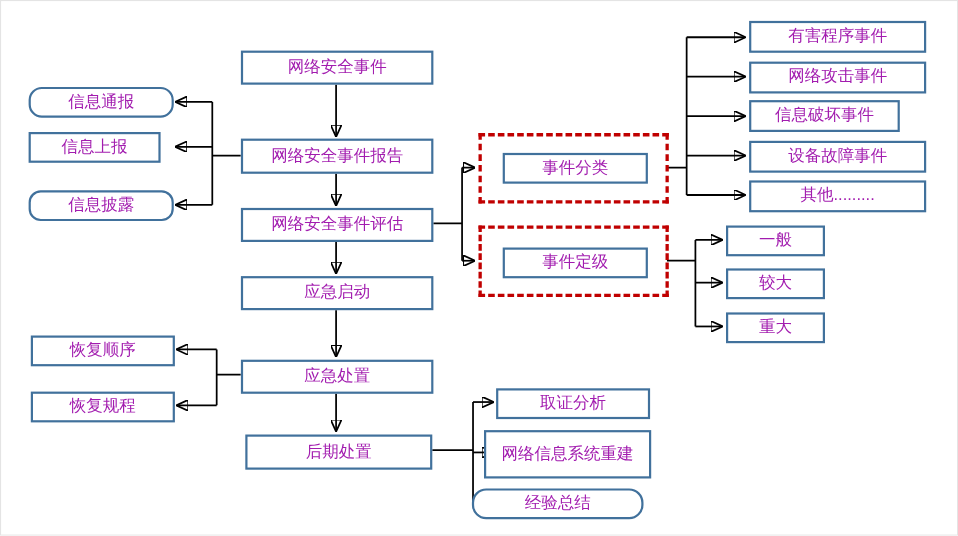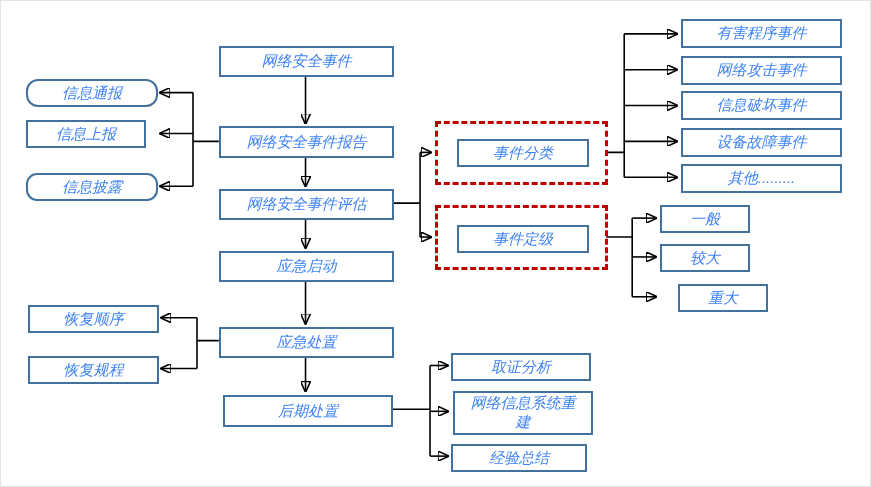--- a/index.html
+++ b/index.html
@@ -8,21 +8,21 @@
   .canvas {
     position:relative; width:871px; height:487px;
     background:var(--bg,#fff); border:1px solid #e4e4e4; overflow:hidden;
   }
   .connectors { position:absolute; left:0; top:0; width:100%; height:100%; }
   .connectors path { stroke:var(--connector,#000); stroke-width:1.6; fill:none; }
   .node {
     position:absolute; background:#fff;
     border:2px solid var(--node-border,#41719c);
     display:flex; align-items:center; justify-content:center;
-    text-align:center; font-size:15px; color:#3b82f6; line-height:1.25;font-style:italic;
+    text-align:center; font-size:15px; color:#a21caf; line-height:1.25;
   }
   .node.wrap { padding:0 12px; }
   .frame { position:absolute; border:3px dashed var(--highlight,#c00000); background:transparent; }
 </style>
 </head>
 <body>
 
 <div class="canvas">
 
   <svg class="connectors" viewBox="0 0 871 487">
@@ -98,25 +98,25 @@
   <div class="node" style="left:27px; top:355px; width:131px; height:28px;">恢复规程</div>
 
   <div class="frame" style="left:434px; top:120px; width:173px; height:64px;"></div>
   <div class="node" style="left:456px; top:138px; width:132px; height:28px;">事件分类</div>
 
   <div class="frame" style="left:434px; top:204px; width:173px; height:65px;"></div>
   <div class="node" style="left:456px; top:224px; width:132px; height:28px;">事件定级</div>
 
   <div class="node" style="left:680px; top:18px;  width:161px; height:29px;">有害程序事件</div>
   <div class="node" style="left:680px; top:55px;  width:161px; height:29px;">网络攻击事件</div>
-  <div class="node" style="left:680px; top:90px;  width:161px; height:29px;">信息破坏事件</div>
+  <div class="node" style="left:680px; top:90px;  width:137px; height:29px;">信息破坏事件</div>
   <div class="node" style="left:680px; top:127px; width:161px; height:29px;">设备故障事件</div>
   <div class="node" style="left:680px; top:163px; width:161px; height:29px;">其他.........</div>
 
   <div class="node" style="left:659px; top:204px; width:90px; height:28px;">一般</div>
   <div class="node" style="left:659px; top:243px; width:90px; height:28px;">较大</div>
-  <div class="node" style="left:677px; top:283px; width:90px; height:28px;">重大</div>
+  <div class="node" style="left:659px; top:283px; width:90px; height:28px;">重大</div>
 
   <div class="node" style="left:450px; top:352px; width:140px; height:28px;">取证分析</div>
-  <div class="node wrap" style="left:452px; top:390px; width:140px; height:44px;">网络信息系统重建</div>
-  <div class="node" style="left:450px; top:443px; width:136px; height:28px;">经验总结</div>
+  <div class="node wrap" style="left:439px; top:390px; width:152px; height:44px;text-align:right;">网络信息系统重建</div>
+  <div class="node" style="left:428px; top:443px; width:156px; height:28px;border-radius:13px;">经验总结</div>
 
 </div>
 
 </body></html>

